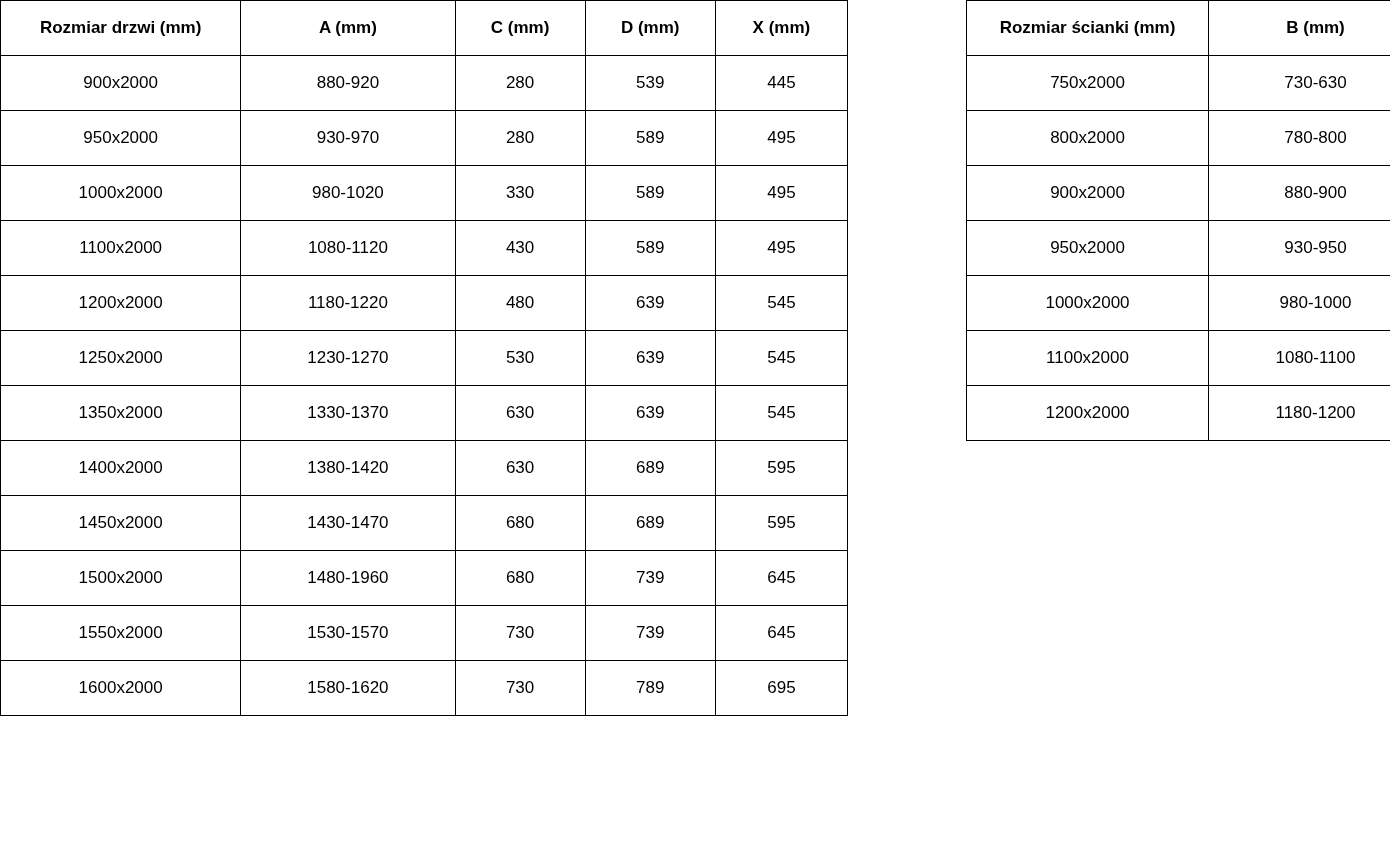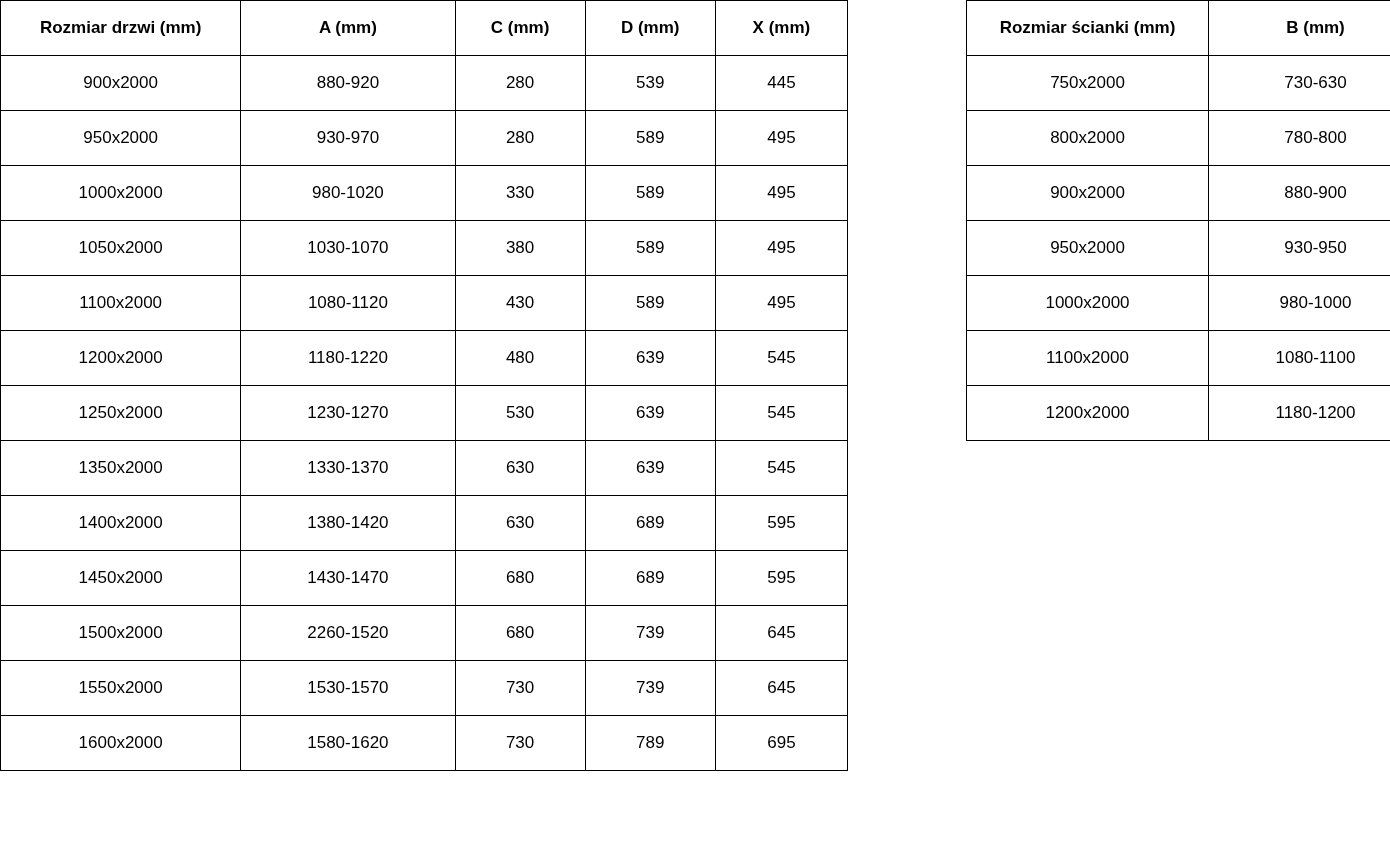--- a/index.html
+++ b/index.html
@@ -104,27 +104,20 @@
         <td>495</td>
       </tr>
       <tr>
         <td>1000x2000</td>
         <td>980-1020</td>
         <td>330</td>
         <td>589</td>
         <td>495</td>
       </tr>
       <tr>
-        <td>1050x2000</td>
-        <td>1030-1070</td>
-        <td>380</td>
-        <td>589</td>
-        <td>495</td>
-      </tr>
-      <tr>
         <td>1100x2000</td>
         <td>1080-1120</td>
         <td>430</td>
         <td>589</td>
         <td>495</td>
       </tr>
       <tr>
         <td>1200x2000</td>
         <td>1180-1220</td>
         <td>480</td>
@@ -154,21 +147,21 @@
       </tr>
       <tr>
         <td>1450x2000</td>
         <td>1430-1470</td>
         <td>680</td>
         <td>689</td>
         <td>595</td>
       </tr>
       <tr>
         <td>1500x2000</td>
-        <td>2260-1520</td>
+        <td>1480-1960</td>
         <td>680</td>
         <td>739</td>
         <td>645</td>
       </tr>
       <tr>
         <td>1550x2000</td>
         <td>1530-1570</td>
         <td>730</td>
         <td>739</td>
         <td>645</td>

